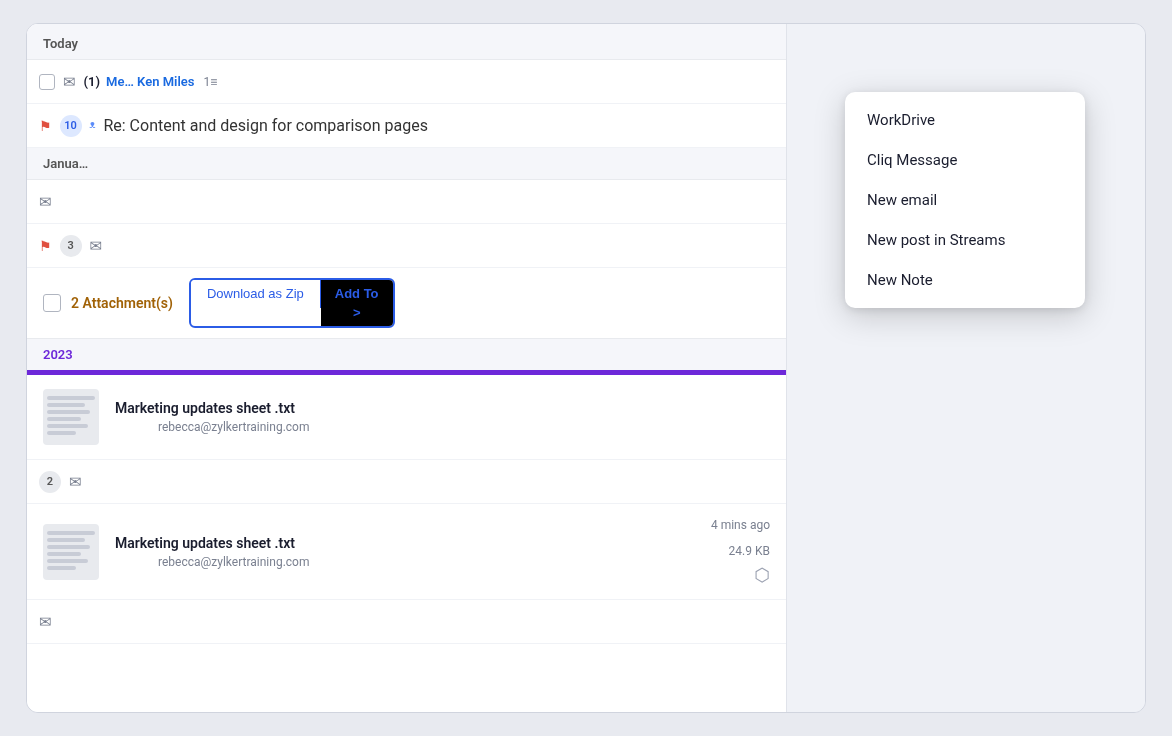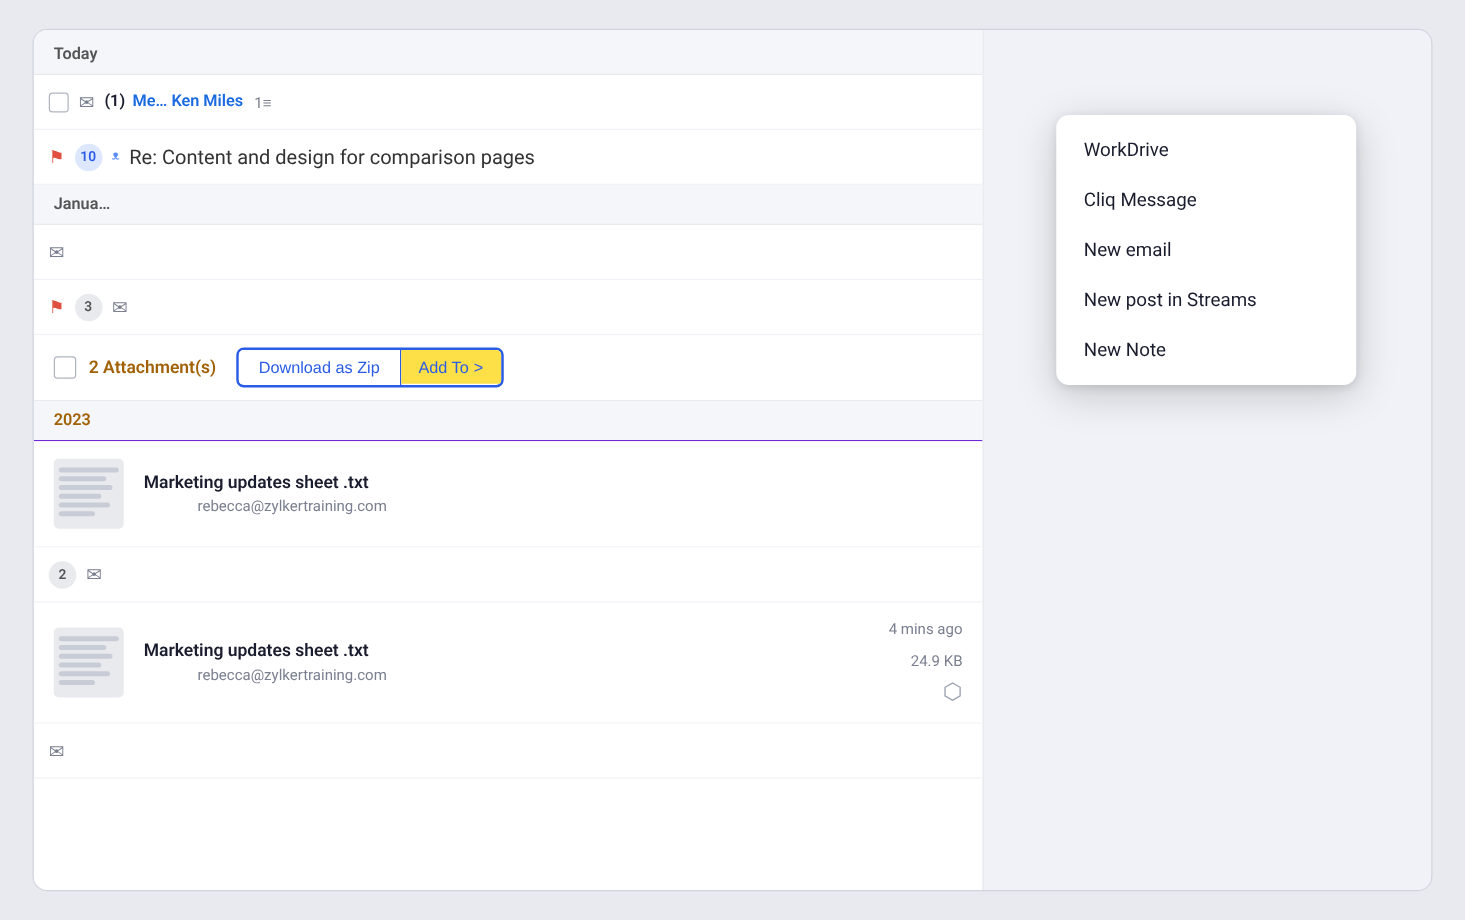--- a/index.html
+++ b/index.html
@@ -121,23 +121,23 @@
       color: #555;
       background: #f5f6fa;
       border-bottom: 1px solid #e8eaee;
     }
 
     
     .year-header {
       padding: 8px 16px;
       font-size: 13px;
       font-weight: 600;
-      color: #a16207;
+      color: #6d28d9;
       background: #f5f6fa;
-      border-bottom: 1px solid #6d28d9;
+      border-bottom: 5px solid #6d28d9;
     }
 
     
     .attachment-bar {
       display: flex;
       align-items: center;
       padding: 10px 16px;
       background: #fff;
       border-bottom: 1px solid #e8eaee;
     }
@@ -181,28 +181,29 @@
     .attach-divider {
       width: 1px;
       height: 28px;
       background: #2b5ce6;
     }
 
     .attach-add-btn {
       padding: 6px 14px;
       font-size: 13px;
       color: #2b5ce6;
-      font-weight: 400;
-      background: #fde047;
+      font-weight: 700;
+      background: #000000;
       cursor: pointer;
       border: none;
       outline: none;
       display: flex;
       align-items: center;
       gap: 4px;
+      flex-direction: column;
     }
 
     
     .file-item {
       display: flex;
       align-items: center;
       padding: 14px 16px;
       border-bottom: 1px solid #f0f2f6;
       background: #fff;
     }

